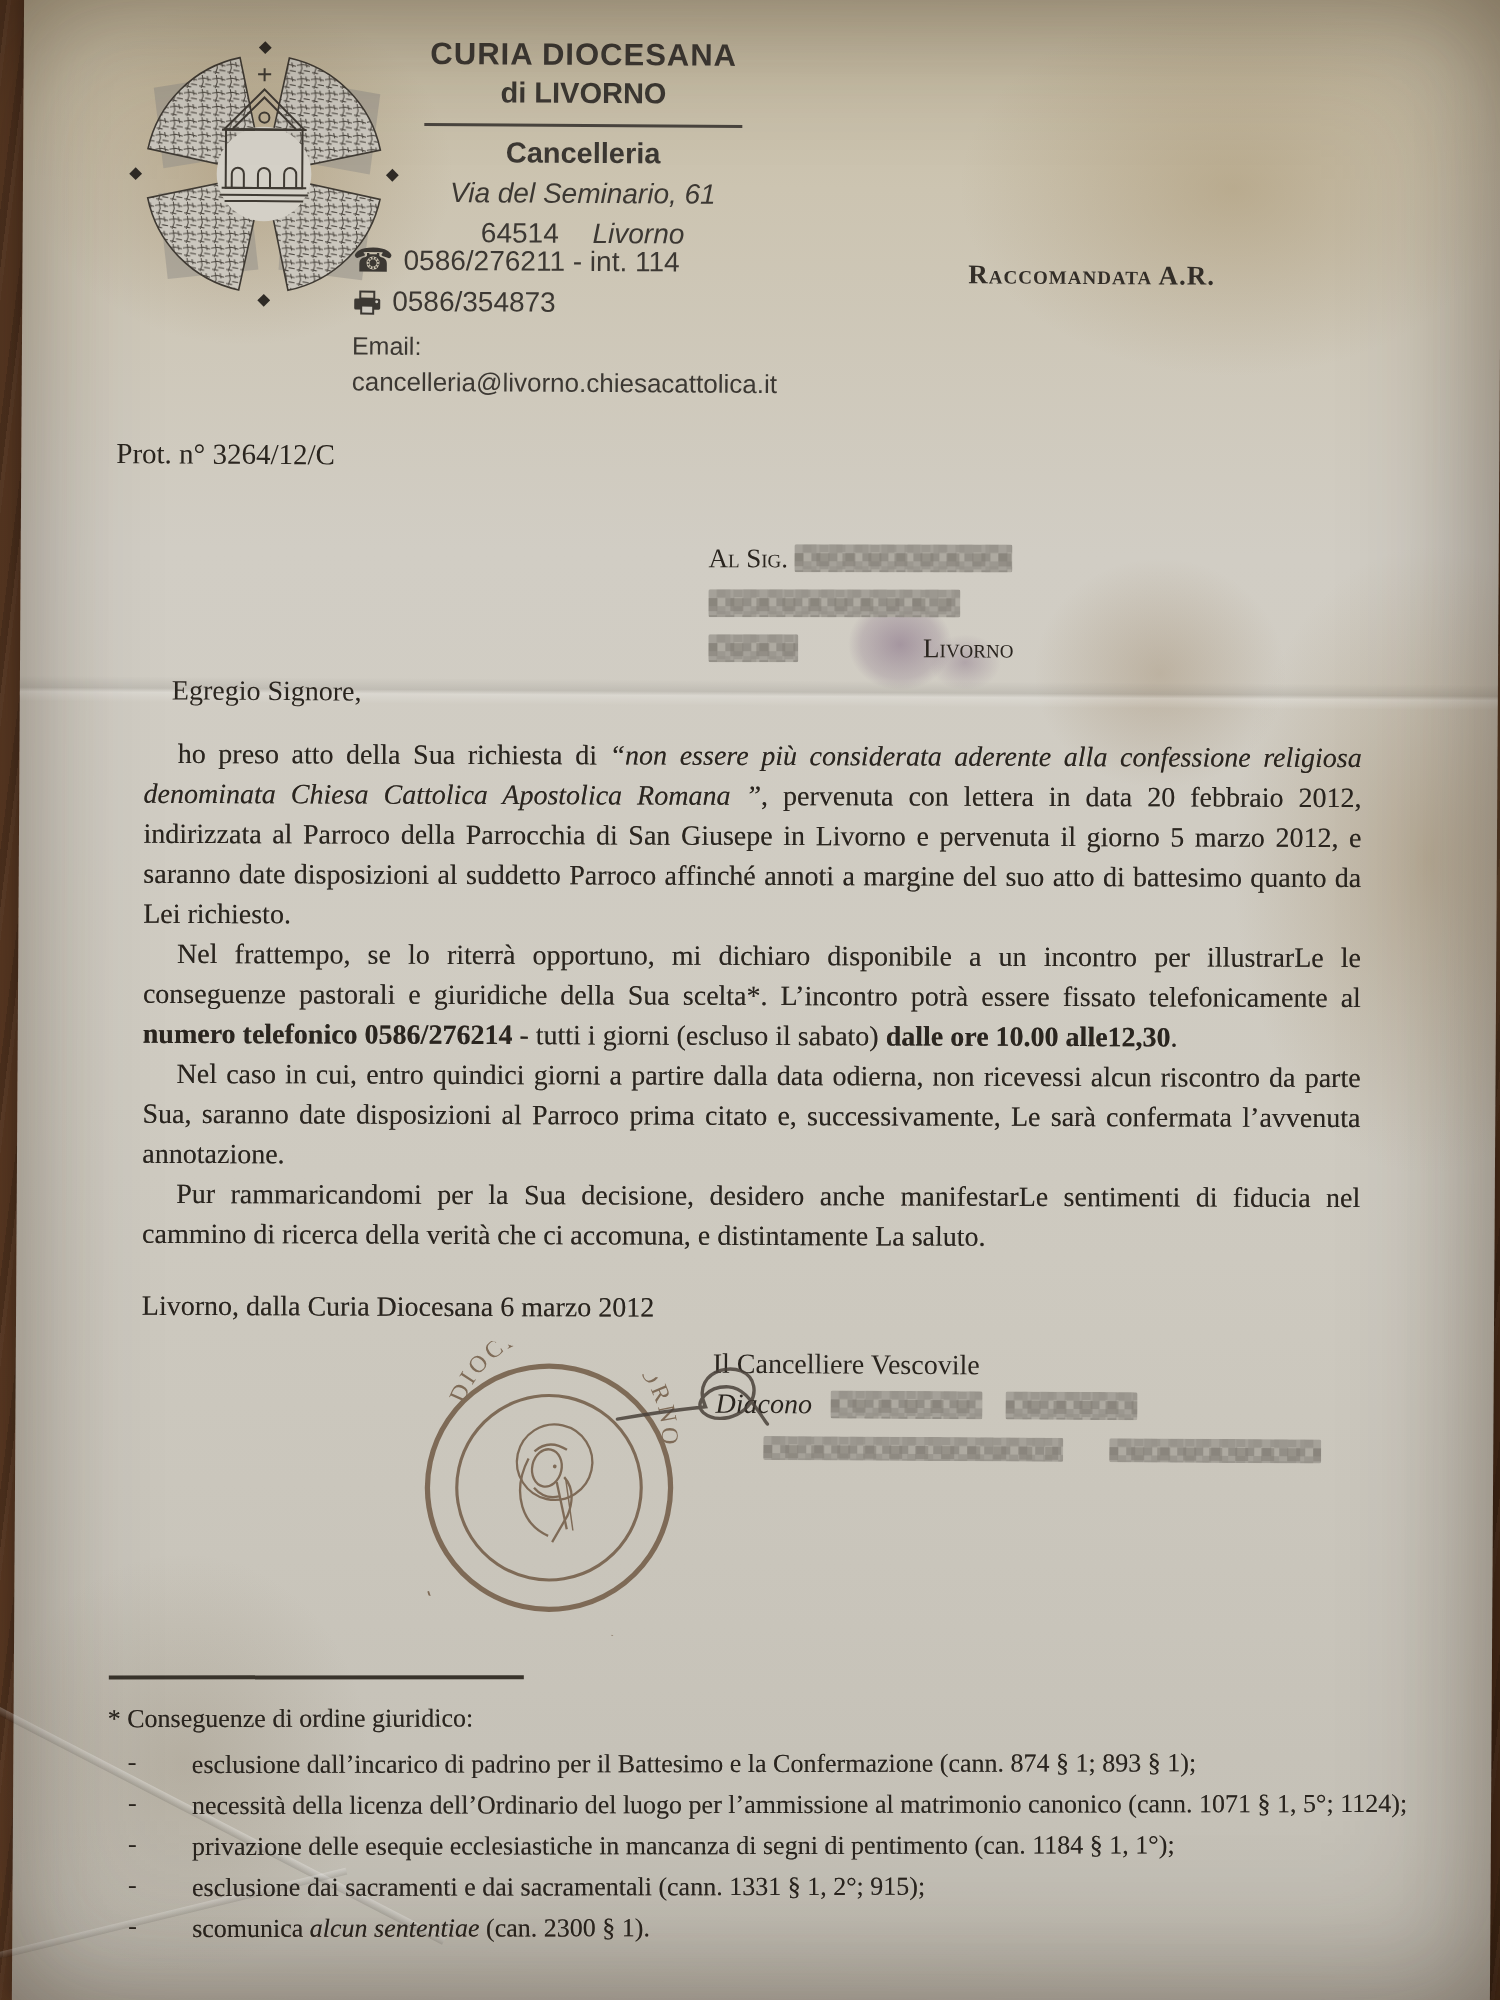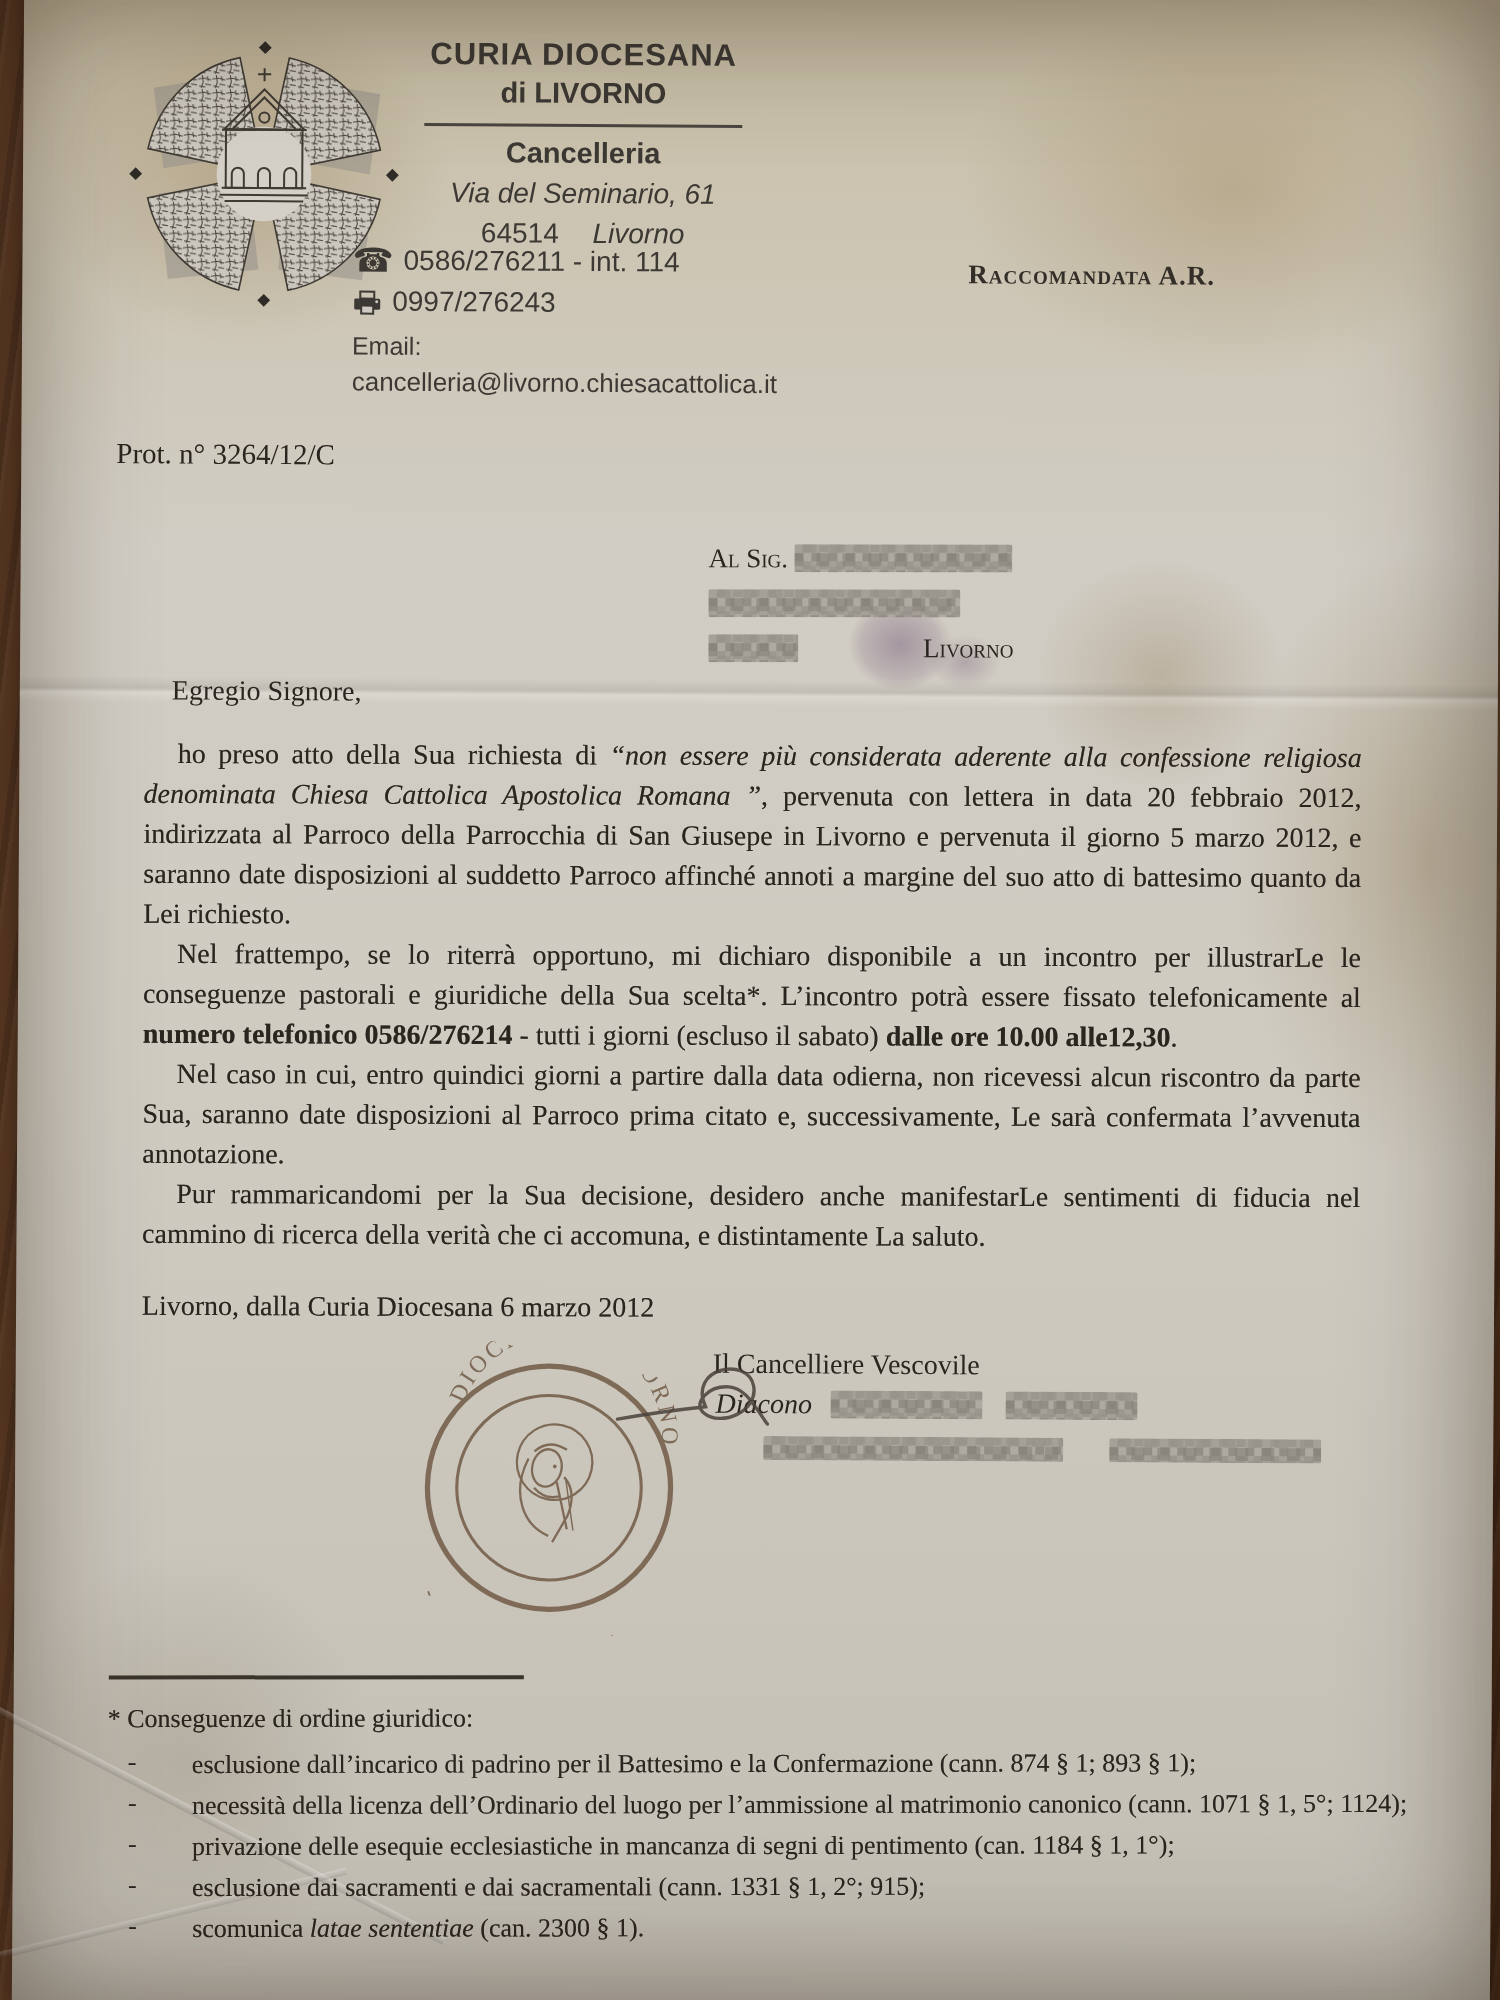--- a/index.html
+++ b/index.html
@@ -161,21 +161,21 @@
           <span class="phone-glyph">☎</span>
           <span>0586/276211 - int. 114</span>
         </div>
         <div class="hdr-row">
           <svg width="30" height="27" viewBox="0 0 30 27">
             <rect x="2" y="10" width="26" height="11" rx="1.5" fill="#3c3833"></rect>
             <rect x="8" y="3" width="14" height="7" fill="none" stroke="#3c3833" stroke-width="2"></rect>
             <rect x="9" y="17" width="12" height="8" fill="#cfcbc2" stroke="#3c3833" stroke-width="2"></rect>
             <circle cx="24.5" cy="13" r="1.5" fill="#cfcbc2"></circle>
           </svg>
-          <span>0997/276243</span>
+          <span>0586/354873</span>
         </div>
         <div class="email-label">Email:</div>
         <div class="email-addr">cancelleria@livorno.chiesacattolica.it</div>
       </div>
 
       <div class="racc sc">Raccomandata A.R.</div>
       <div class="prot">Prot. n° 3264/12/C</div>
 
       <div class="addr">
         <div class="addr-row">
@@ -252,19 +252,19 @@
         <div class="fn-item">
           <span class="fn-dash">-</span>
           <span><span>privazione delle esequie ecclesiastiche in mancanza di segni di pentimento (can. 1184 § 1, 1°);</span></span>
         </div>
         <div class="fn-item">
           <span class="fn-dash">-</span>
           <span><span>esclusione dai sacramenti e dai sacramentali (cann. 1331 § 1, 2°; 915);</span></span>
         </div>
         <div class="fn-item">
           <span class="fn-dash">-</span>
-          <span><span>scomunica </span><span style="font-style: italic;">latae sententiae</span><span> (can. 2300 § 1).</span></span>
+          <span><span>scomunica </span><span style="font-style: italic;">alcun sententiae</span><span> (can. 2300 § 1).</span></span>
         </div>
       </div>
 
     </div>
   </div>
 </div>
 
 </body></html>

